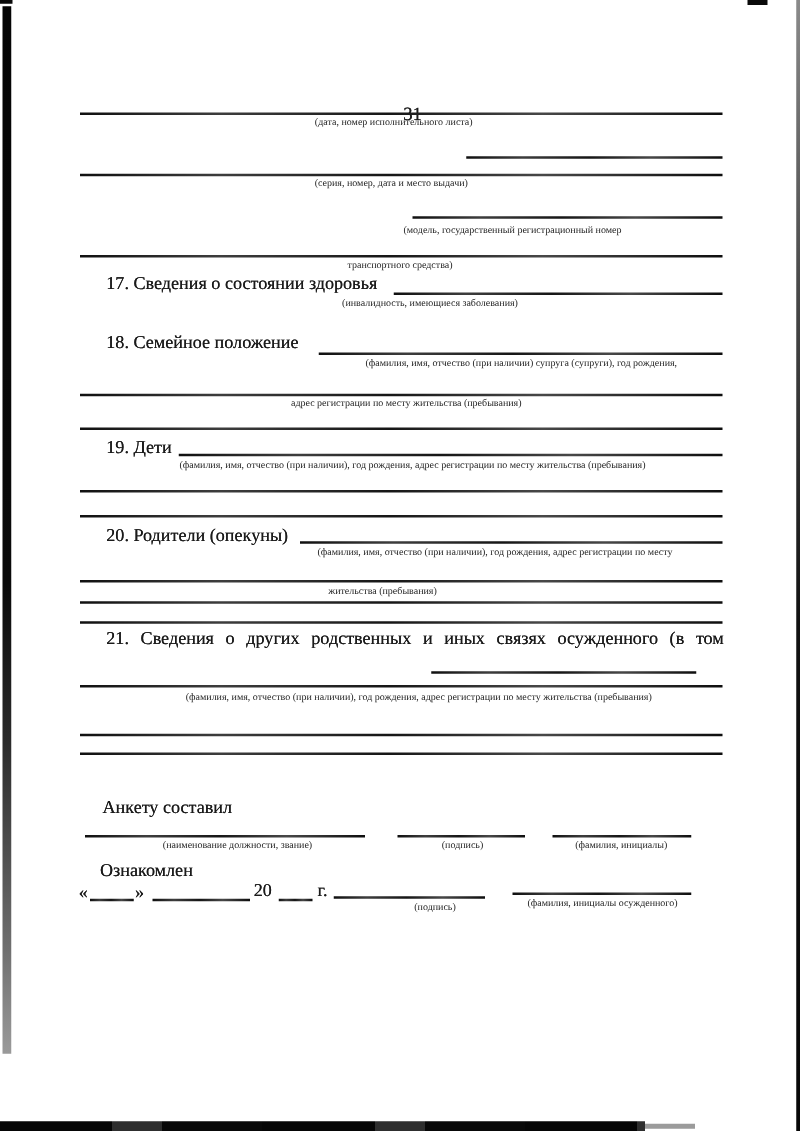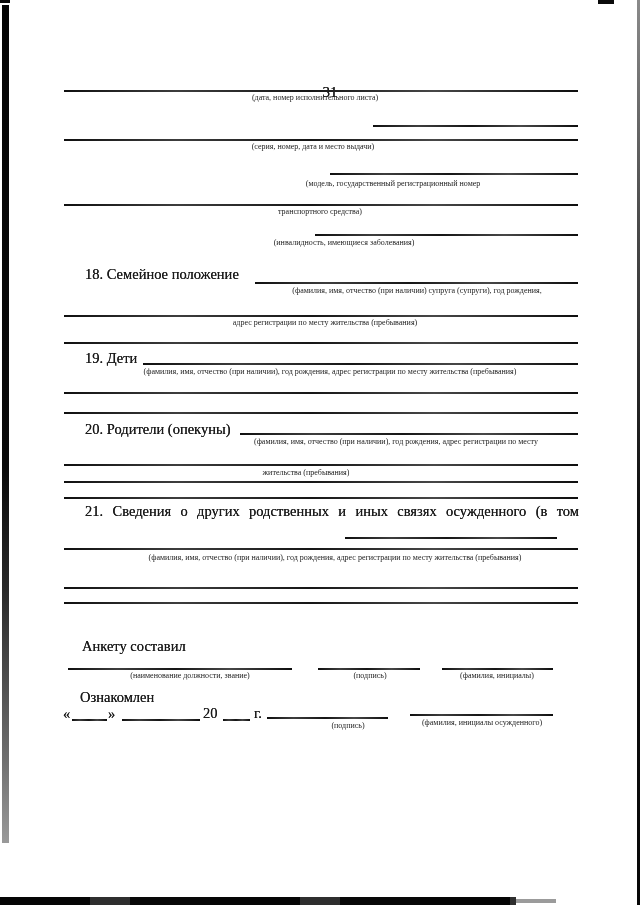--- a/index.html
+++ b/index.html
@@ -44,24 +44,25 @@
   <div class="pageno" style="left:330px;top:44px;margin-top:40px;">31</div>
 
   <div class="rule" style="top:90px;left:64px;width:514px;"></div>
   <div class="cap" style="left:315px;top:94px;">(дата, номер исполнительного листа)</div>
 
   <div class="rule thin" style="top:125px;left:373px;width:205px;"></div>
   <div class="rule" style="top:139px;left:64px;width:514px;"></div>
   <div class="cap" style="left:313px;top:143px;">(серия, номер, дата и место выдачи)</div>
 
   <div class="rule thin" style="top:173px;left:330px;width:248px;"></div>
-  <div class="cap" style="left:393px;top:180px;">(модель, государственный регистрационный номер</div>
+  <div class="cap" style="left:410px;top:180px;">(модель, государственный регистрационный номер</div>
   <div class="rule" style="top:204px;left:64px;width:514px;"></div>
   <div class="cap" style="left:320px;top:208px;text-align:right;">транспортного средства)</div>
 
+  <div class="lbl" style="left:85px;top:219px;">17. Сведения о состоянии здоровья</div>
   <div class="rule thin" style="top:234px;left:315px;width:263px;"></div>
   <div class="cap" style="left:344px;top:239px;">(инвалидность, имеющиеся заболевания)</div>
 
   <div class="lbl" style="left:85px;top:266px;">18. Семейное положение</div>
   <div class="rule thin" style="top:282px;left:255px;width:323px;"></div>
   <div class="cap" style="left:417px;top:287px;">(фамилия, имя, отчество (при наличии) супруга (супруги), год рождения,</div>
   <div class="rule" style="top:315px;left:64px;width:514px;"></div>
   <div class="cap" style="left:325px;top:319px;">адрес регистрации по месту жительства (пребывания)</div>
   <div class="rule" style="top:342px;left:64px;width:514px;"></div>
 

